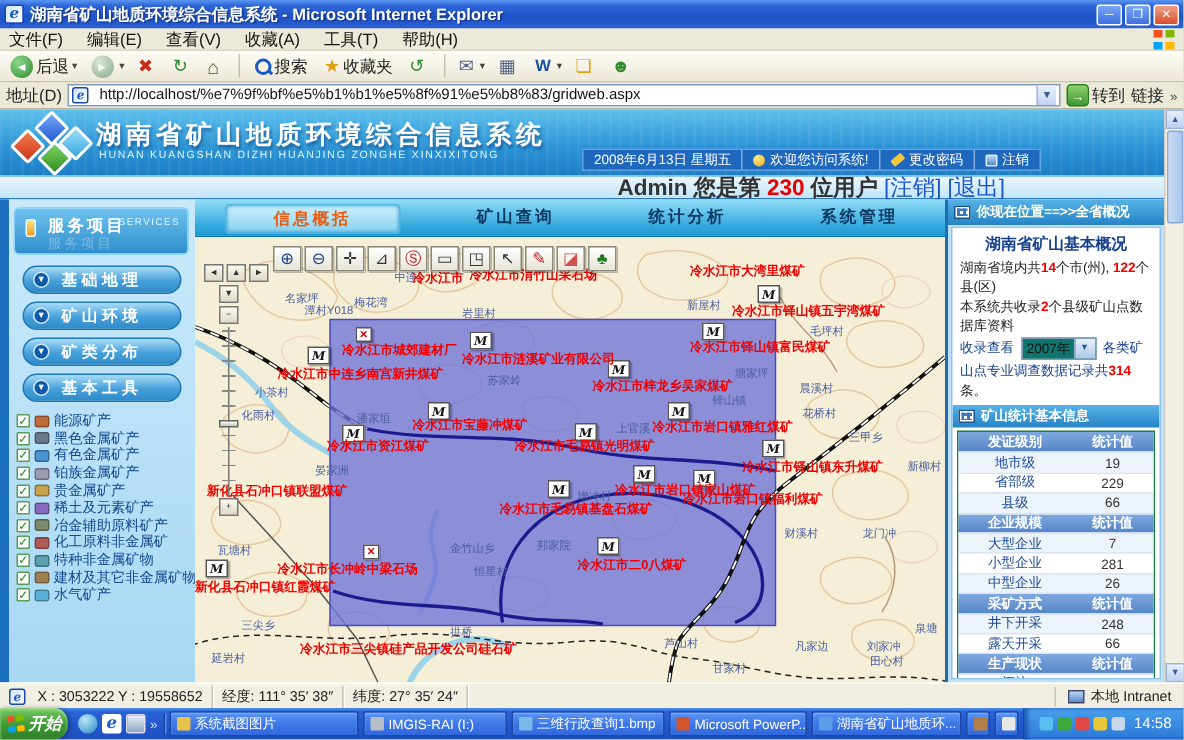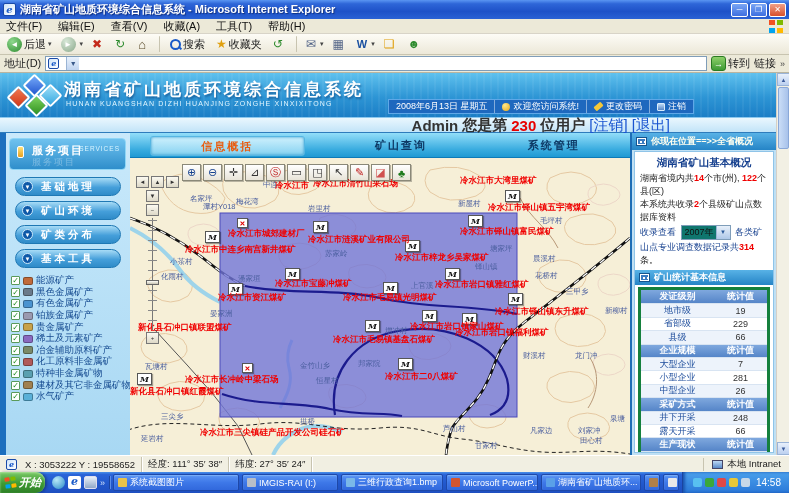--- a/index.html
+++ b/index.html
@@ -119,21 +119,21 @@
 .grid-ico{width:11px;height:9px;background:#fff;border:1px solid #14548E;position:relative;flex:none;}
 .grid-ico::after{content:"";position:absolute;inset:1px;background:repeating-linear-gradient(90deg,#3A7AC0 0 2px,transparent 2px 4px),repeating-linear-gradient(180deg,#3A7AC0 0 2px,transparent 2px 4px);}
 .pwhite{position:absolute;left:2px;right:2px;top:18px;bottom:2px;background:#fff;border:1px solid #8FC4E8;overflow:hidden;}
 .ptitle{text-align:center;color:#17418F;font-weight:bold;font-size:10.5px;margin:4px 0 2px;}
 .ppara{font-size:9px;color:#222;padding:0 5px;line-height:13px;}
 .red{color:#F00000;font-weight:bold;}
 .blue{color:#17418F;}
 .psel{display:inline-block;border:1px solid #7F9DB9;background:#0f766e;height:15px;line-height:13px;padding:0 16px 0 3px;position:relative;font-size:9px;color:#111;margin:1px 2px;vertical-align:middle;}
 .psel::after{content:"▼";position:absolute;right:0;top:0;bottom:0;width:13px;background:linear-gradient(#E8F0FA,#AEC8E8);border-left:1px solid #9AB4D4;color:#2A5A9A;font-size:6px;text-align:center;line-height:13px;}
 .sectionbar{height:15px;background:linear-gradient(180deg,#58B2E6,#2584C6);color:#fff;font-size:9px;font-weight:bold;display:flex;align-items:center;gap:4px;padding:0 4px;margin-top:3px;}
-.ptable{margin:2px 3px;border:3px solid #15803d;}
+.ptable{margin:2px 3px;border:1px solid #15803d;}
 .prow{display:flex;height:13.4px;font-size:9px;align-items:center;border-top:1px solid #D8E4F2;background:#fff;}
 .prow:first-child{border-top:none;}
 .prow:nth-child(even){background:#EDF3FB;}
 .prow .pc1{width:58%;text-align:center;color:#1A4A9A;}
 .prow .pc2{flex:1;text-align:center;color:#333;}
 .prow.th{background:linear-gradient(180deg,#7FA8DE,#5585C8);font-weight:bold;}
 .prow.th .pc1,.prow.th .pc2{color:#fff;}
 
 .pagescroll{position:absolute;right:0;top:73px;width:13px;height:382px;background:#F2F0E4;border-left:1px solid #D4D0C8;}
 .sb-arrow{width:13px;height:13px;background:linear-gradient(#E8F0FC,#BCD0F0);border:1px solid #9AB4D8;color:#3A5A9A;font-size:6px;text-align:center;line-height:12px;}
@@ -274,20 +274,21 @@
     <span class="ticon">☻</span>
     <span class="tlabel"></span>
     <span class="tcaret"></span>
   </span>
   </div>
 
 <div class="addrbar">
   <span class="addrlabel">地址(D)</span>
   <span class="addrbox">
     <span class="ie-ico" style="width:11px;height:11px;line-height:9px;font-size:8px;">e</span>
+    <input value="http://localhost/%e7%9f%bf%e5%b1%b1%e5%8f%91%e5%b8%83/gridweb.aspx" style="">
     <span class="addr-drop">▼</span>
   </span>
   <span class="gobtn">
     <span class="goico">→</span>
     <span class="golabel">转到</span>
   </span>
   <span class="linkslabel">链接</span>
   <span class="chev">»</span>
 </div>
 
@@ -413,20 +414,21 @@
         <span>水气矿产</span>
       </div>
       </div>
   </div>
 
   <div class="mapwrap">
     <div class="tabsbar">
 
     <span class="tab active"><span>信息概括</span></span>
         <span class="tab"><span>矿山查询</span></span>
+        <span class="tab"><span>统计分析</span></span>
         <span class="tab"><span>系统管理</span></span>
       </div>
     <div class="map">
       <svg width="500" height="297" viewBox="0 0 500 297">
         <rect width="500" height="297" fill="#F6EFD7"></rect>
         <g stroke="#E3C49C" fill="none" stroke-width="1" opacity="0.9">
           <path d="M30,25 q20,-15 40,-5 t25,20 q-5,18 -30,15 t-35,-30"></path>
           <path d="M95,18 q25,-10 45,2 q15,10 5,22 q-20,14 -40,4 q-18,-12 -10,-28"></path>
           <path d="M240,30 q18,-12 36,-2 q14,9 6,20 q-16,12 -34,3 q-14,-9 -8,-21"></path>
           <path d="M300,12 q30,-8 50,6 q12,12 -4,20 q-28,10 -46,-4 q-10,-12 0,-22"></path>

